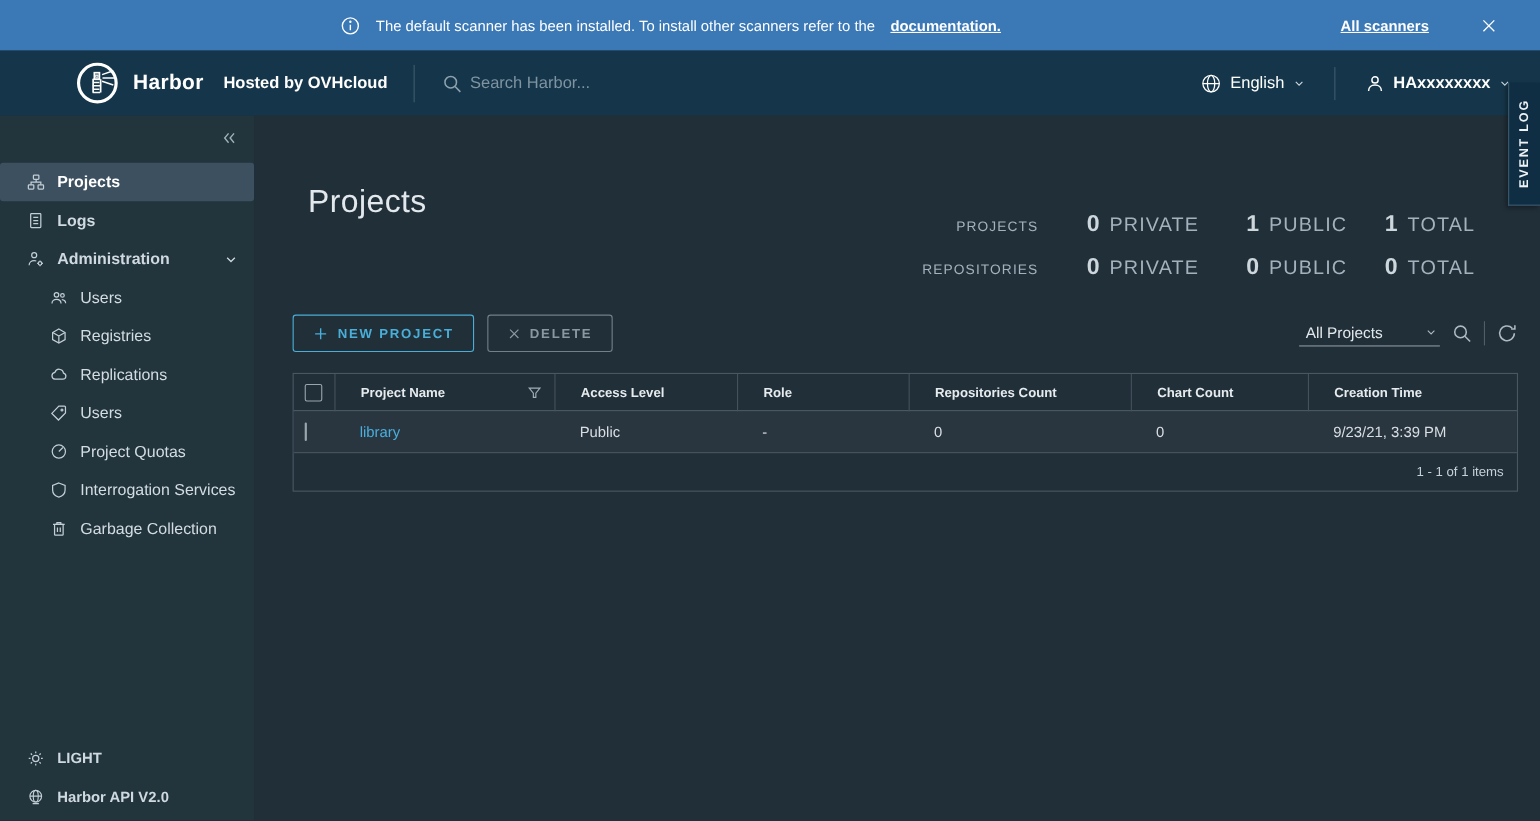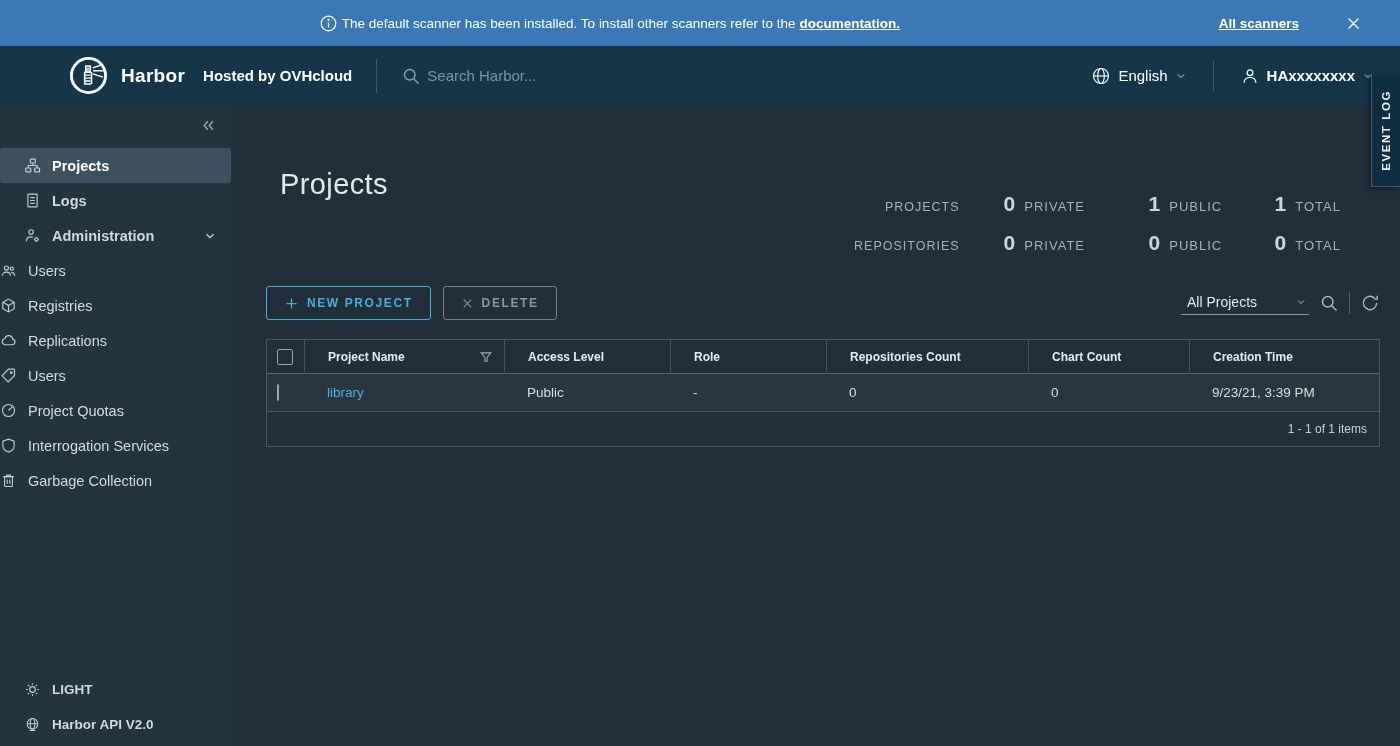--- a/index.html
+++ b/index.html
@@ -2,21 +2,21 @@
 <html><head>
 <meta charset="utf-8">
 <style>
   * { box-sizing: border-box; margin: 0; padding: 0; }
   html,body { width:1400px; height:746px; overflow:hidden; }
   body { font-family:"Liberation Sans", sans-serif; background:#212f39; color:#dfe6ea; }
   svg { display:block; }
 
   
   .banner { height:46px; background:#3a78b6; color:#fff; display:flex; align-items:center; font-size:13.5px; }
-  .banner-center { flex:1; display:flex; align-items:center; justify-content:center; gap:4px; }
+  .banner-center { flex:1; display:flex; align-items:center; justify-content:center; gap:14px; }
   .banner-link { color:#fff; font-weight:bold; text-decoration:underline; cursor:pointer; }
   .banner-right { display:flex; align-items:center; gap:46px; padding-right:38px; }
   .icon-btn { cursor:pointer; color:#fff; }
 
   
   .header { height:59px; background:#15364a; display:flex; align-items:center; color:#fff; position:relative;padding-left:48px; }
   .logo { margin-left:20px; }
   .brand { margin-left:12px; font-size:19px; font-weight:bold; letter-spacing:.3px; }
   .hosted { margin-left:18px; font-size:15px; font-weight:600;text-align:right; }
   .hdr-divider { width:1px; height:34px; background:#3f5b6c; margin:0 24px 0 24px; }
@@ -37,36 +37,36 @@
 
   
   .app { display:flex; height:641px; }
   .sidebar { width:231px; background:#22343c; display:flex; flex-direction:column; padding-top:8px; }
   .collapse-row { display:flex; justify-content:flex-end; padding:4px 14px 0 0; color:#9fb0ba; cursor:pointer; }
   .nav { margin-top:14px; }
   .nav-item { height:35px; display:flex; align-items:center; gap:11px; padding-left:24px; font-size:14.5px;
     font-weight:600; color:#cfd9df; cursor:pointer; }
   .nav-item.selected { background:#3d5060; border-radius:3px; color:#fff; }
   .nav-item .nav-caret { margin-left:auto; margin-right:14px; }
-  .nav-sub { height:35px; display:flex; align-items:center; gap:11px; font-size:14.5px;
+  .nav-sub { height:35px; display:flex; align-items:center; gap:11px; padding-left:45px; font-size:14.5px;
     font-weight:400; color:#d3dce1; cursor:pointer; }
   .nav-icon { color:#c3ced5; flex:0 0 auto; }
   .side-footer { margin-top:auto; padding-bottom:4px; }
   .side-footer .nav-item { font-weight:bold; font-size:13.5px; }
 
   
   .main { flex:1; position:relative; background:#212f39; }
   .page-title { margin:63px 0 0 49px; font-size:29px; font-weight:300; color:#e2e8ec; letter-spacing:.4px; }
 
   .stats { position:absolute; top:87px; right:59px; display:grid;
     grid-template-columns:auto 145px 126px auto; row-gap:15px; align-items:baseline; }
   .stat-label { text-align:right; padding-right:44px; font-size:12.5px; letter-spacing:1px; color:#a3b2bc; }
   .stat-cell { display:flex; align-items:baseline; gap:9px; }
   .stat-num { font-size:21px; font-weight:600; color:#ccd6db; }
-  .stat-unit { font-size:13px; letter-spacing:1px; color:#a3b2bc; }
+  .stat-unit { font-size:18px; letter-spacing:1px; color:#a3b2bc; }
 
   .toolbar { margin:85px 20px 0 35px; display:flex; align-items:center; }
   .btn { height:34px; display:inline-flex; align-items:center; gap:8px; padding:0 17px; background:transparent;
     border:1px solid #49afd9; border-radius:3px; color:#49afd9; font-size:12px; font-weight:bold;
     letter-spacing:1.6px; cursor:pointer; font-family:inherit; }
   .btn.secondary { border-color:#72808a; color:#8b98a1; margin-left:12px; }
   .toolbar-right { margin-left:auto; display:flex; align-items:center; gap:10px; color:#aeb9c2; }
   .filter-select { width:128px; display:flex; align-items:center; justify-content:space-between;
     border-bottom:1px solid #8b98a1; padding:2px 2px 4px 6px; font-size:14px; color:#e3e8eb; cursor:pointer; }
   .tool-divider { width:1px; height:22px; background:#4f5e68; }

